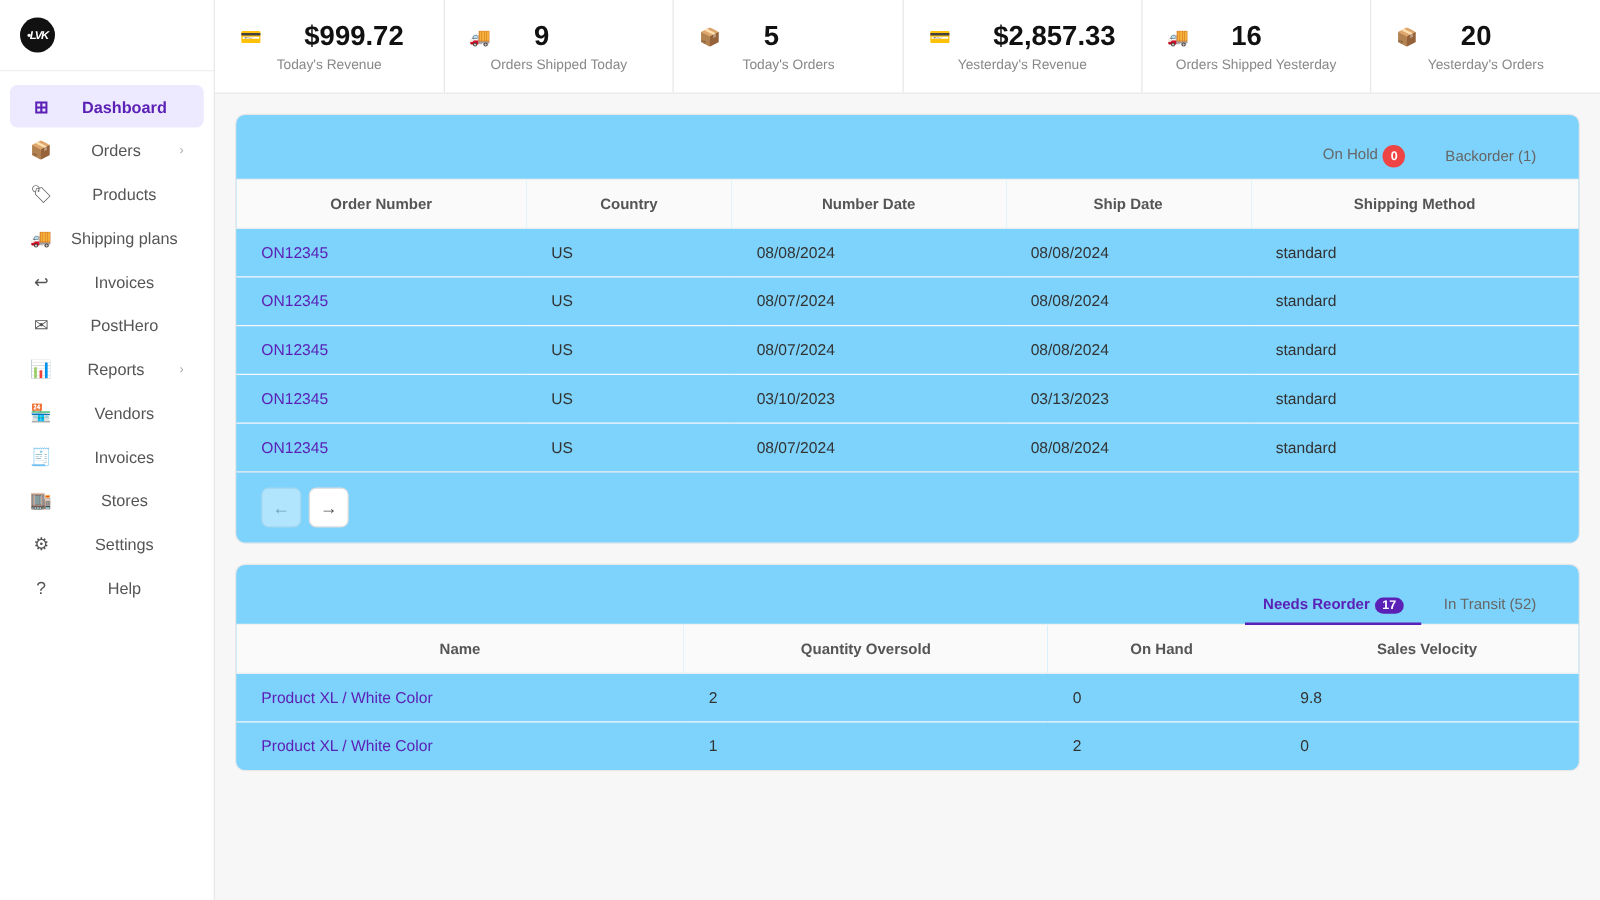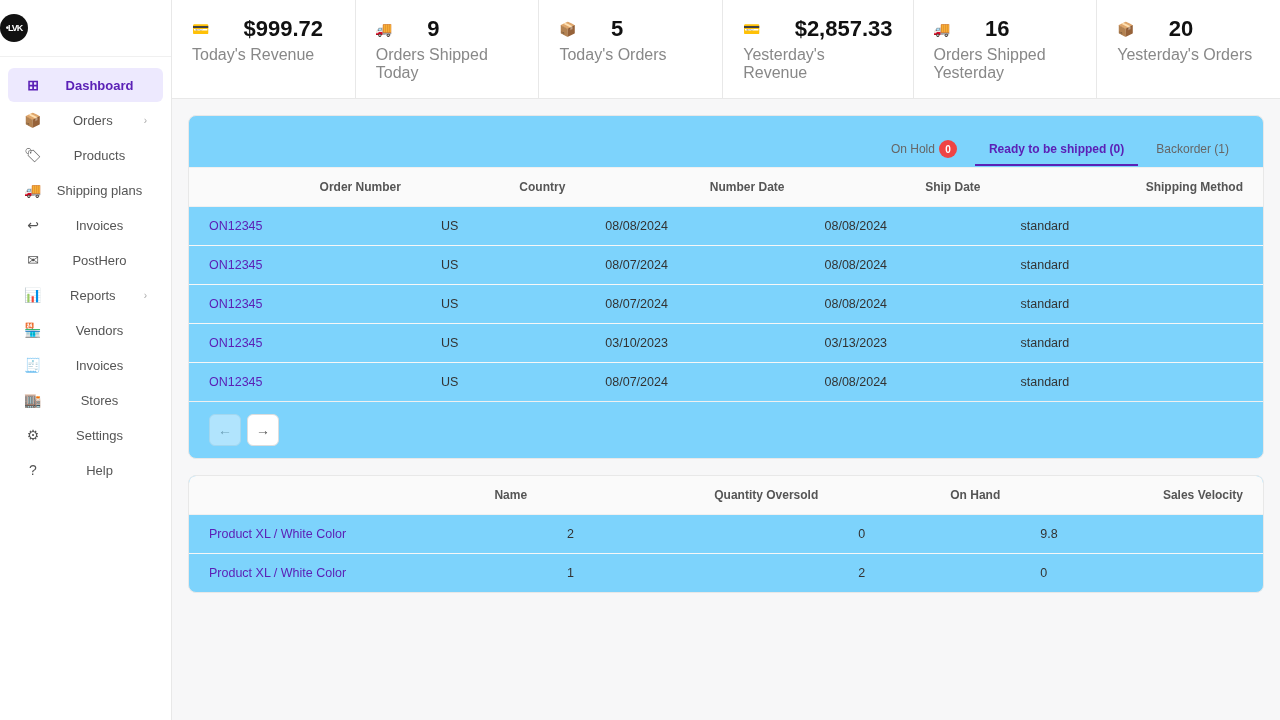--- a/index.html
+++ b/index.html
@@ -12,23 +12,24 @@
       background: #fff;
       border-right: 1px solid #e8e8e8;
       display: flex;
       flex-direction: column;
       padding-top: 0;
       height: 100%;
     }
     .sidebar-logo {
       display: flex;
       align-items: flex-start;
-      padding: 14px 0;
+      padding: 14px 16px;
       gap: 8px;
       border-bottom: 1px solid #f0f0f0;
+      font-style: italic;
     }
     .logo-circle {
       width: 28px; height: 28px;
       border-radius: 50%;
       background: #111;
       color: #fff;
       display: flex; align-items: center; justify-content: center;
       font-size: 10px; font-weight: 700; letter-spacing: -0.5px;
     }
     .logo-text {
@@ -78,21 +79,21 @@
       gap: 4px;
     }
     .stat-card:last-child { border-right: none; }
     .stat-top {
       display: flex;
       align-items: center;
       gap: 6px;
     }
     .stat-icon { font-size: 14px; color: #888; }
     .stat-value { font-size: 22px; font-weight: 700; color: #111; margin-left: 28px; }
-    .stat-label { font-size: 16px; color: #888; }
+    .stat-label { font-size: 11px; color: #888; text-align: center; }
 
     
     .section {
       background: #7dd3fc;
       margin: 16px;
       border-radius: 8px;
       border: 1px solid #e8e8e8;
       overflow: hidden;
     }
 
@@ -143,21 +144,21 @@
       font-weight: 700;
       margin-left: 4px;
     }
 
     
     .data-table {
       width: 100%;
       border-collapse: collapse;
     }
     .data-table th {
-      text-align: right;
+      text-align: center;
       padding: 12px 20px;
       font-size: 12px;
       font-weight: 600;
       color: #555;
       border-bottom: 1px solid #f0f0f0;
       background: #fafafa;
     }
     .data-table td {
       padding: 12px 20px;
       font-size: 12.5px;
@@ -316,21 +317,20 @@
     </div>
     <span class="stat-label">Yesterday's Orders</span>
   </div>
     </div>
 
   <div class="section">
     <div class="section-header">
       <span class="section-title"></span>
       <div class="tab-group" id="orders-tabs">
           <button class="tab-btn">On Hold<span class="badge">0</span></button>
-          <button class="tab-btn active">Ready to be shipped (0)</button>
           <button class="tab-btn">Backorder (1)</button>
         </div>
     </div>
     <table class="data-table" id="orders-table">
       <thead id="orders-thead">
           <tr>
             <th>Order Number</th>
             <th>Country</th>
             <th>Number Date</th>
             <th>Ship Date</th>
@@ -375,20 +375,27 @@
   </tr>
         </tbody>
     </table>
     <div class="pagination">
       <button class="page-btn disabled">←</button>
       <button class="page-btn">→</button>
     </div>
   </div>
 
   <div class="section">
+    <div class="section-header">
+      <span class="section-title"></span>
+      <div class="tab-group" id="inventory-tabs">
+          <button class="tab-btn active">Needs Reorder<span class="inventory-tab-badge">17</span></button>
+          <button class="tab-btn">In Transit (52)</button>
+        </div>
+    </div>
     <table class="data-table" id="inventory-table">
       <thead id="inventory-thead">
           <tr>
             <th>Name</th>
             <th>Quantity Oversold</th>
             <th>On Hand</th>
             <th>Sales Velocity</th>
           </tr>
         </thead>
       <tbody id="inventory-tbody">

